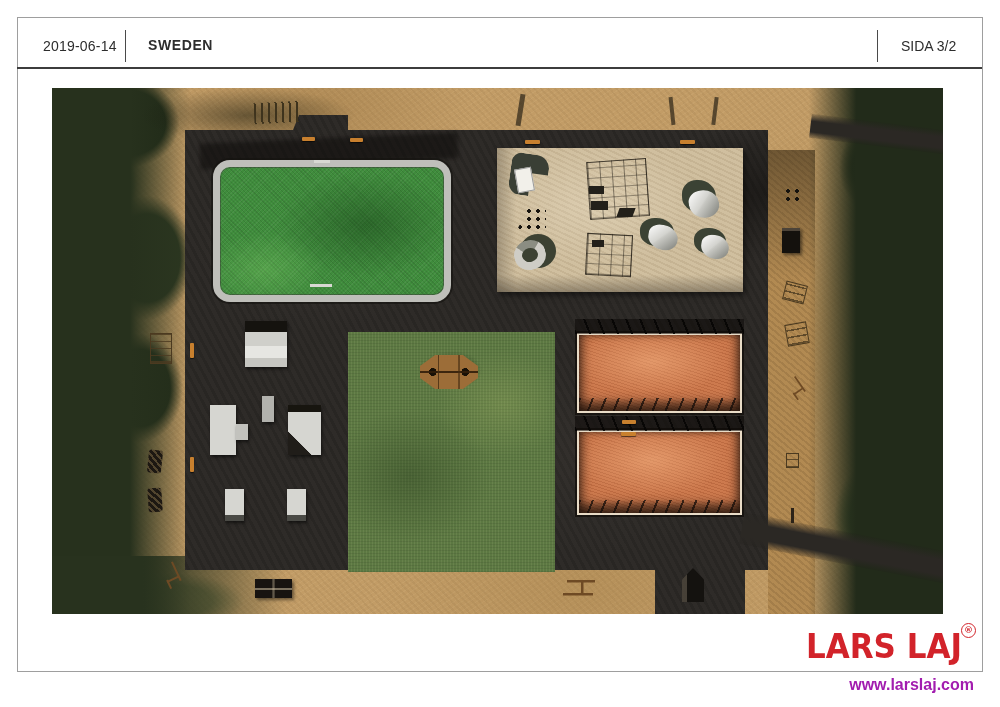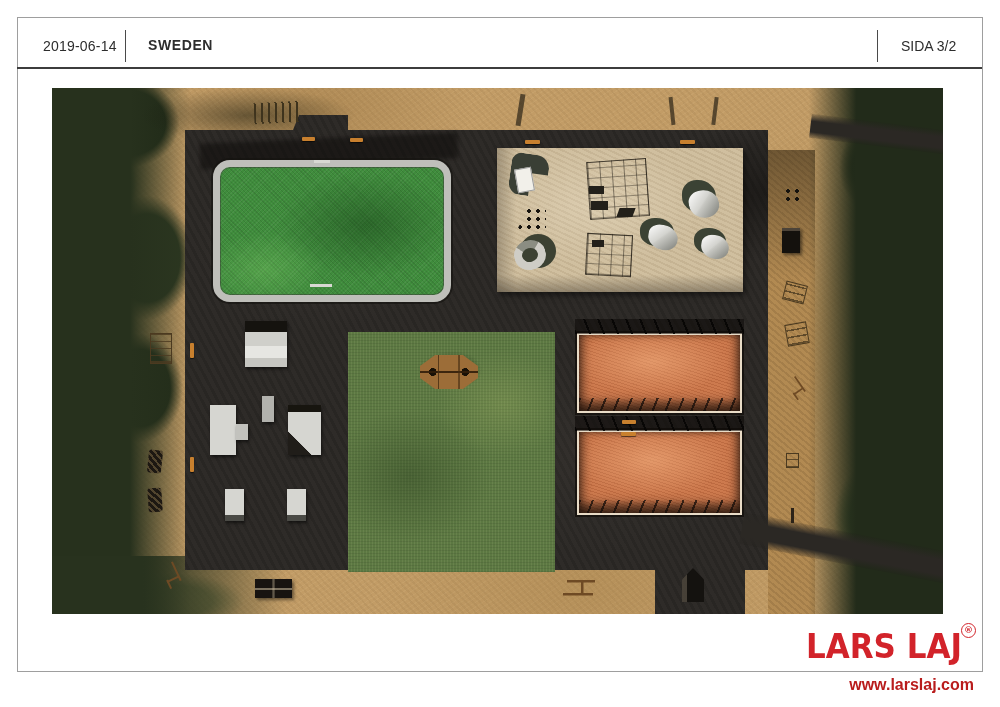--- a/index.html
+++ b/index.html
@@ -12,21 +12,21 @@
   .hdr-title{position:absolute;left:148px;top:37px;font-size:14px;font-weight:bold;letter-spacing:.6px;}
   .hdr-page{position:absolute;left:901px;top:38px;font-size:14px;}
   .vsep{position:absolute;width:1px;background:#4a4a4a;top:30px;height:32px;}
   .hdr-rule{position:absolute;left:17px;top:67px;width:965px;height:2px;background:#3c3c3c;}
   
   .logo{position:absolute;right:38px;top:628px;font-family:"DejaVu Sans",sans-serif;
         font-weight:bold;font-size:31px;color:#d2232a;letter-spacing:0px;transform:scaleY(1.08);}
   .rmark{position:absolute;right:24px;top:623px;width:13px;height:13px;border:1.5px solid #d2232a;
          border-radius:50%;color:#d2232a;font-size:9px;font-weight:bold;line-height:13px;text-align:center;
          font-family:"DejaVu Sans",sans-serif;}
-  .website{position:absolute;right:26px;top:676px;font-size:16px;font-weight:bold;color:#b91c1c;}
+  .website{position:absolute;right:26px;top:676px;font-size:16px;font-weight:bold;color:#a21caf;}
   
   .plan{position:absolute;left:52px;top:88px;width:891px;height:526px;overflow:hidden;
         background:#c29c66;
         background-image:
           radial-gradient(ellipse 220px 120px at 30% 4%, rgba(140,105,55,.35), transparent 70%),
           radial-gradient(ellipse 300px 160px at 60% 95%, rgba(150,115,60,.3), transparent 70%),
           radial-gradient(ellipse 200px 300px at 84% 50%, rgba(148,112,58,.35), transparent 75%),
           repeating-linear-gradient(47deg, rgba(90,65,30,.07) 0 2px, transparent 2px 5px),
           repeating-linear-gradient(-33deg, rgba(255,230,180,.07) 0 1px, transparent 1px 4px);}
   .veg{background-color:transparent;}

